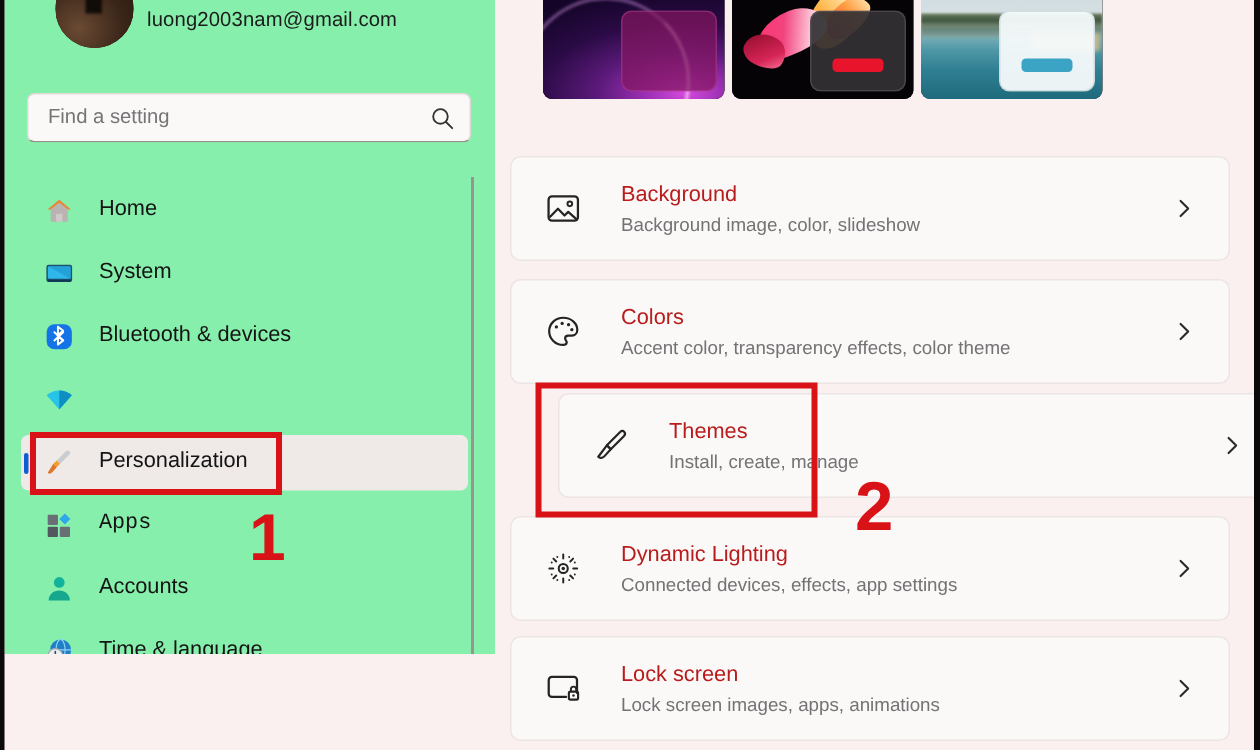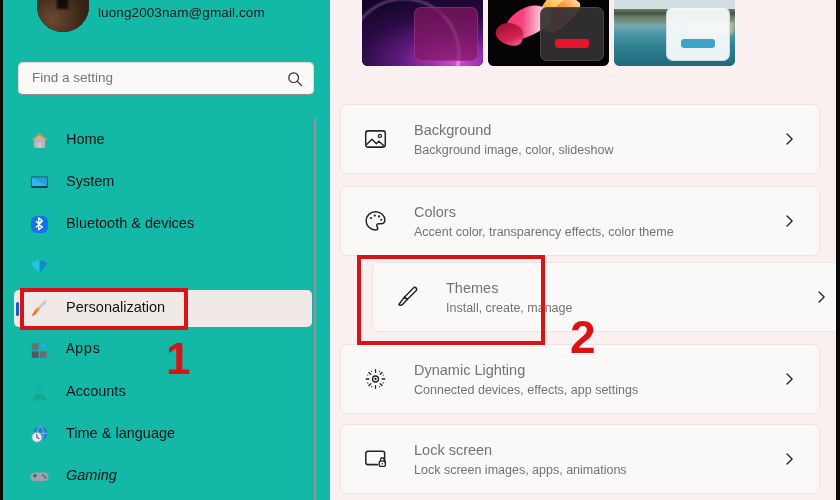--- a/index.html
+++ b/index.html
@@ -26,22 +26,22 @@
     pointer-events: none;
     z-index: 60;
   }
 
   
   #sidebar {
     position: absolute;
     left: 3px;
     top: 0;
     width: 327px;
-    height: 500px;
-    background: #14b8a6;
+    height: 436px;
+    background: #86efac;
     overflow: hidden;
   }
   #account-row {
     position: absolute;
     left: 0; top: 0;
     width: 327px;
     height: 50px;
   }
   #avatar {
     position: absolute;
@@ -319,21 +319,21 @@
     top: 50%;
     transform: translateY(-50%);
     width: 25px;
     height: 25px;
   }
   .card .c-title {
     position: absolute;
     left: 73px;
     top: 17px;
     font-size: 14.5px;
-    color: #737373;
+    color: #b91c1c;
     white-space: nowrap;
   }
   .card .c-sub {
     position: absolute;
     left: 73px;
     top: 38px;
     font-size: 12.5px;
     color: #737373;
     white-space: nowrap;
   }

